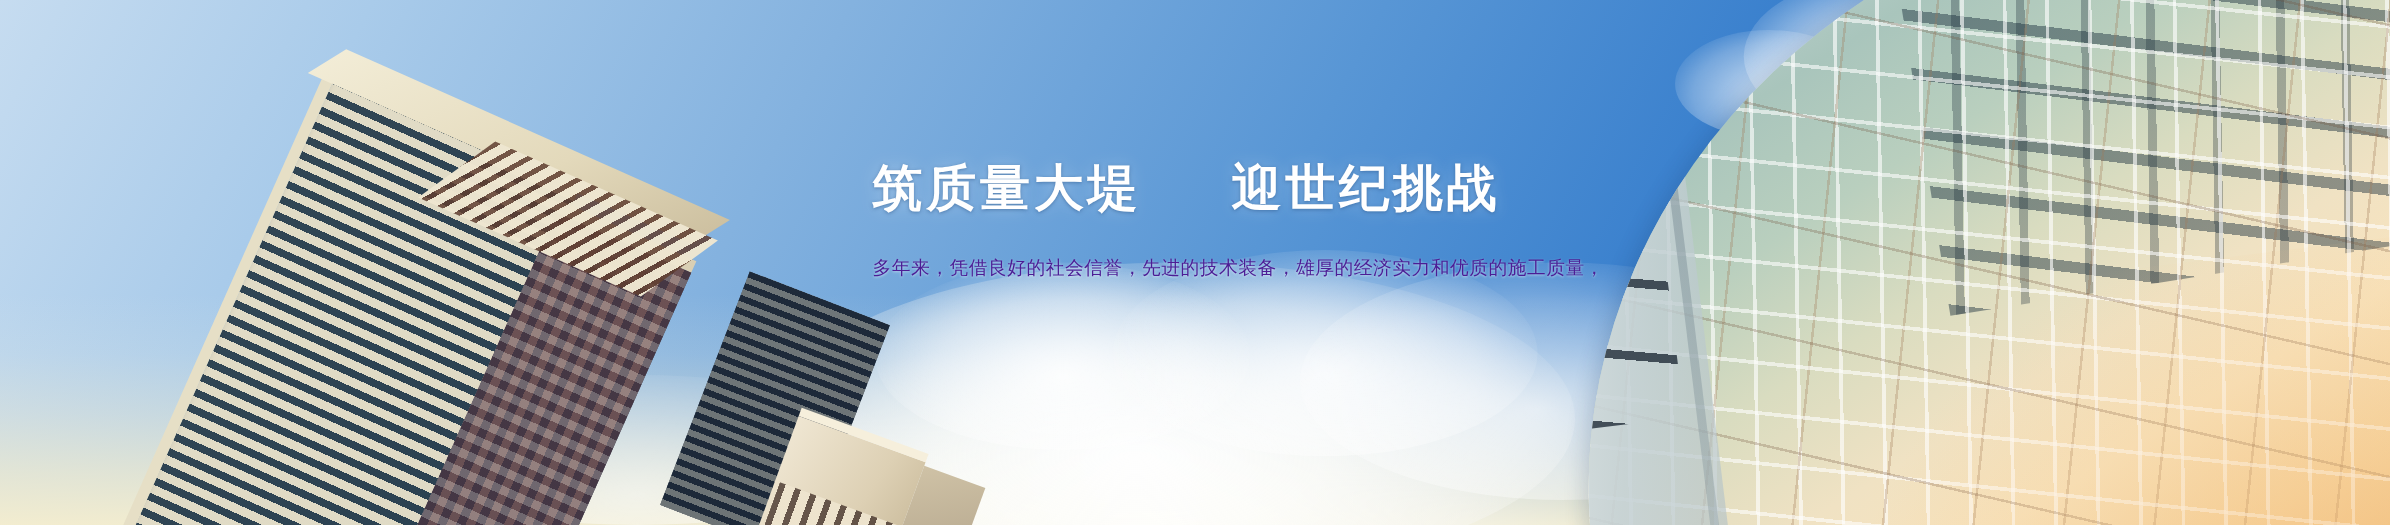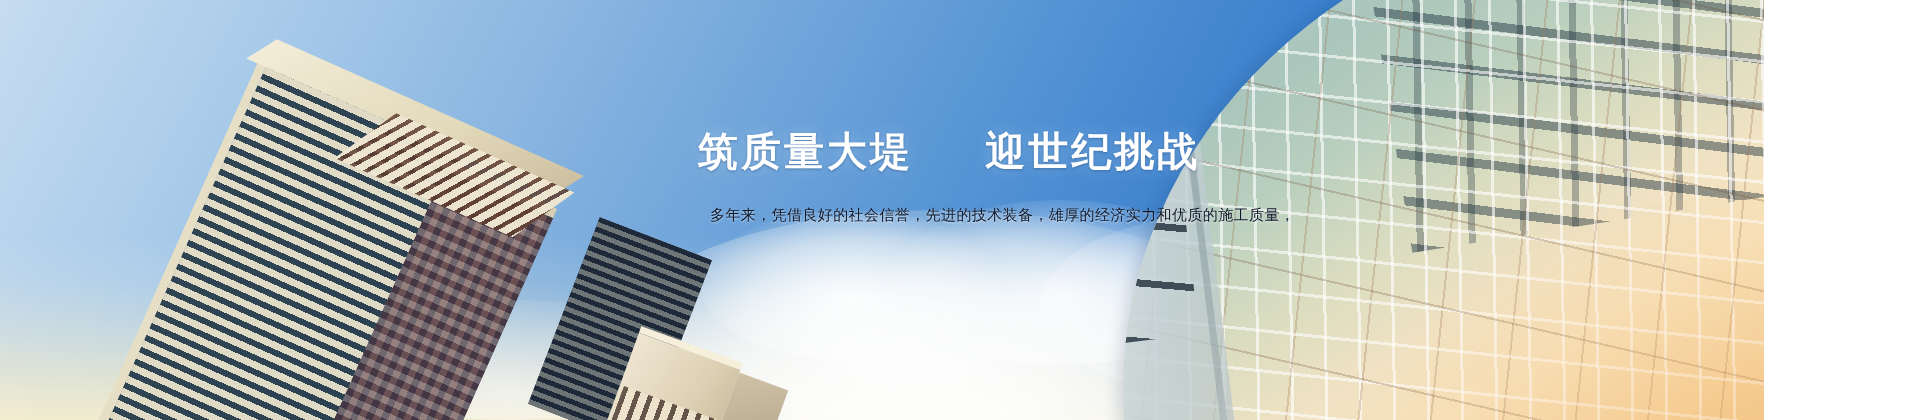--- a/index.html
+++ b/index.html
@@ -1,21 +1,21 @@
 <!DOCTYPE html>
 <html><head>
 <meta charset="utf-8">
 <title>Banner</title>
 <style>
   html,body{margin:0;padding:0;background:#fff;}
   body{font-family:"Liberation Sans","DejaVu Sans",sans-serif;}
 
   .banner{
     position:relative;
-    width:1764px;
+    width:1912px;
     height:420px;
     overflow:hidden;
     background:#5a96d6;
   }
 
   
   .sky{
     position:absolute; inset:0;
     background:
       linear-gradient(118deg,
@@ -281,24 +281,24 @@
     letter-spacing:3px;
     color:#ffffff;
     line-height:1.16;
     white-space:nowrap;
     text-shadow:
       0 1px 3px rgba(40,80,130,.50),
       0 0 14px rgba(255,255,255,.25);
   }
   .headline .gap{display:inline-block;width:44px;}
   .subcopy{
-    margin:26px 0 0 12px;
+    margin:26px 0 0 0;
     font-size:15px;
     line-height:2.0;
-    color:#0f172a;
+    color:#4c1d95;
     letter-spacing:.4px;
     max-width:612px;
     text-shadow:0 1px 2px rgba(255,255,255,.55);
   }
   .subcopy p{margin:0;}
 </style>
 </head>
 <body>
 
 <div class="banner">

